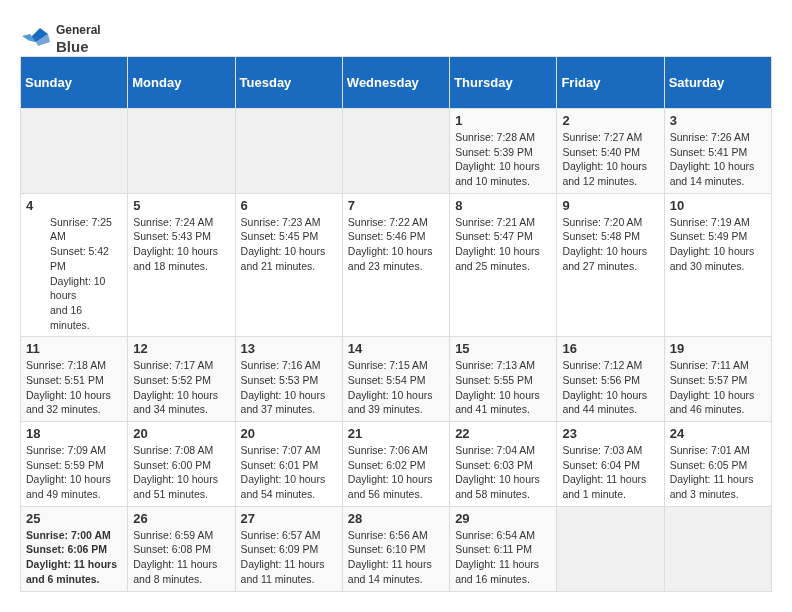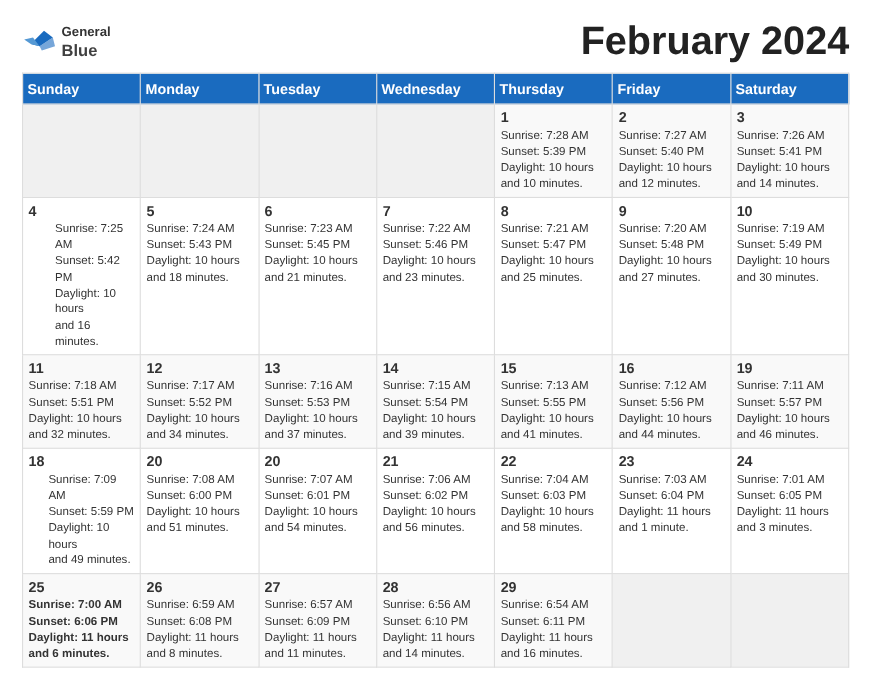--- a/index.html
+++ b/index.html
@@ -37,21 +37,21 @@
       width: 100%;
       border-collapse: collapse;
       margin-top: 8px;
       clear: both;
     }
     thead th {
       background-color: #1a6bbf;
       color: #fff;
       font-size: 13px;
       font-weight: bold;
-      padding: 6px 4px;
+      padding: 18px 4px;
       text-align: left;
       border: 1px solid #ddd;
     }
     tbody td {
       vertical-align: top;
       border: 1px solid #ddd;
       padding: 4px 5px;
       font-size: 11px;
       color: #333;
       width: calc(100% / 7);
@@ -92,21 +92,20 @@
       </svg>
     </span>
     <div>
       <span style="font-size:12px; font-weight:bold; color:#333;">General</span><br>
       <span style="font-size:15px; font-weight:bold; color:#404040;">Blue</span>
     </div>
   </div>
 </div>
 
 <div class="header">
-  <h1>February 2024</h1>
 </div>
 
 <table>
   <thead>
     <tr>
     <th>Sunday</th>
         <th>Monday</th>
         <th>Tuesday</th>
         <th>Wednesday</th>
         <th>Thursday</th>
@@ -240,21 +239,21 @@
           <span class="day-number">19</span>
           <div class="day-detail" style="white-space: pre-line;">Sunrise: 7:11 AM
 Sunset: 5:57 PM
 Daylight: 10 hours
 and 46 minutes.</div>
         </td>
       </tr>
       <tr>
         <td>
           <span class="day-number">18</span>
-          <div class="day-detail" style="white-space: pre-line; margin-left: 18px;">Sunrise: 7:09 AM
+          <div class="day-detail" style="white-space: pre-line;">Sunrise: 7:09 AM
 Sunset: 5:59 PM
 Daylight: 10 hours
 and 49 minutes.</div>
         </td>
         <td>
           <span class="day-number">20</span>
           <div class="day-detail" style="white-space: pre-line;">Sunrise: 7:08 AM
 Sunset: 6:00 PM
 Daylight: 10 hours
 and 51 minutes.</div>

